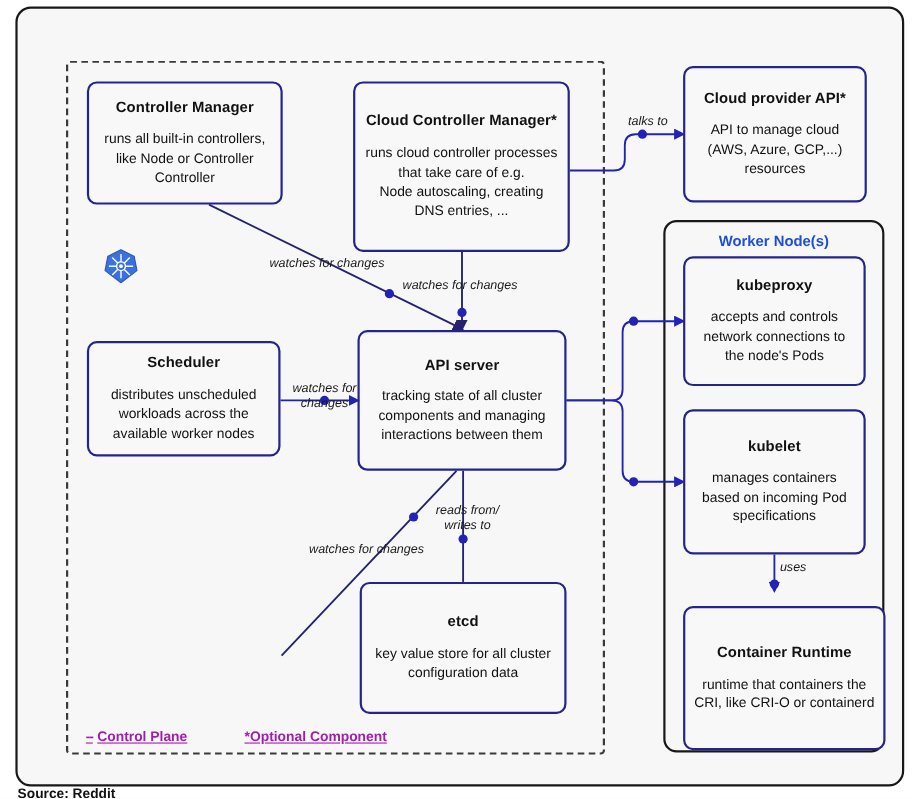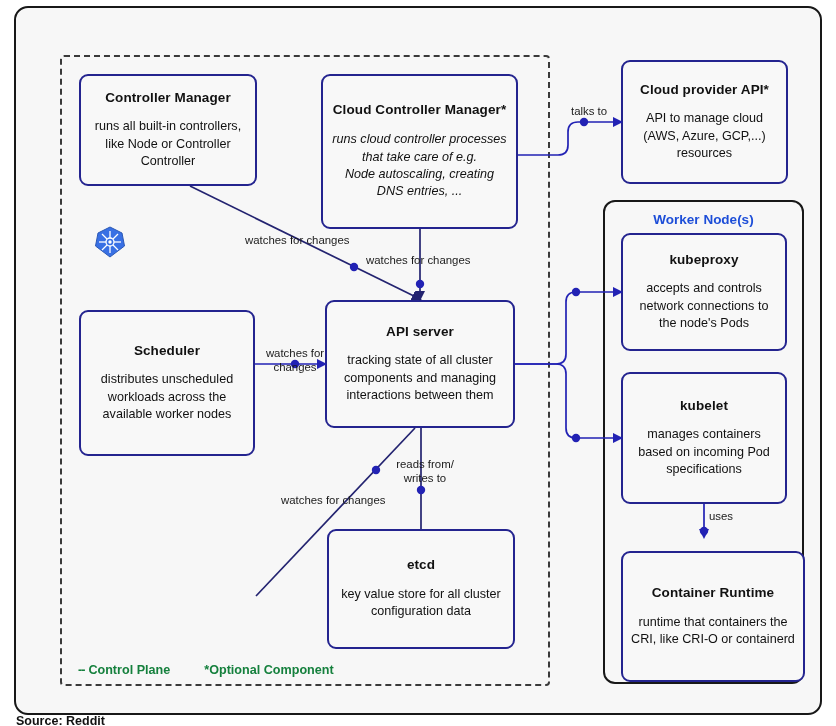--- a/index.html
+++ b/index.html
@@ -41,27 +41,28 @@
   .region-title{
     position:absolute;font-weight:bold;font-size:13.5px;color:#1d4ed8;
     text-align:center;width:100%;left:0;top:10px;
   }
 
   
   .elabel{
     position:absolute;font-size:11.4px;color:#1a1a1a;
     line-height:1.22;text-align:center;white-space:nowrap;
     background:transparent;
+    font-style:italic;
   }
   .elabel.wrap{white-space:normal;}
 
   
   .legend{
-    position:absolute;left:78px;top:663px;font-size:12.6px;font-weight:bold;color:#15803d;
-    display:flex;gap:34px;align-items:center;
+    position:absolute;left:78px;top:663px;font-size:12.6px;font-weight:bold;color:#a21caf;
+    display:flex;gap:52px;align-items:center;text-decoration:underline;
   }
   .legend .dash{font-weight:bold;letter-spacing:-1px;margin-right:4px;}
 
   
   svg.wires{position:absolute;left:0;top:0;width:836px;height:726px;pointer-events:none;}
 
   
   .k8s-logo{position:absolute;left:94px;top:226px;width:32px;height:32px;}
 
   .source{
@@ -96,25 +97,25 @@
     </svg>
   </div>
 
   <div class="node" style="left:79px;top:74px;width:178px;height:112px;">
     <div class="title">Controller Manager</div>
     <div class="body">runs all built-in controllers, like Node or Controller Controller</div>
   </div>
 
   <div class="node" style="left:321px;top:74px;width:197px;height:155px;">
     <div class="title">Cloud Controller Manager*</div>
-    <div class="body" style="white-space:pre-line;font-style:italic;">runs cloud controller processes that take care of e.g.
+    <div class="body" style="white-space:pre-line;">runs cloud controller processes that take care of e.g.
 Node autoscaling, creating DNS entries, ...</div>
   </div>
 
-  <div class="node" style="left:79px;top:310px;width:176px;height:146px;">
+  <div class="node" style="left:79px;top:310px;width:176px;height:105px;">
     <div class="title">Scheduler</div>
     <div class="body">distributes unscheduled workloads across the available worker nodes</div>
   </div>
 
   <div class="node" style="left:325px;top:300px;width:190px;height:128px;">
     <div class="title">API server</div>
     <div class="body">tracking state of all cluster components and managing interactions between them</div>
   </div>
 
 

